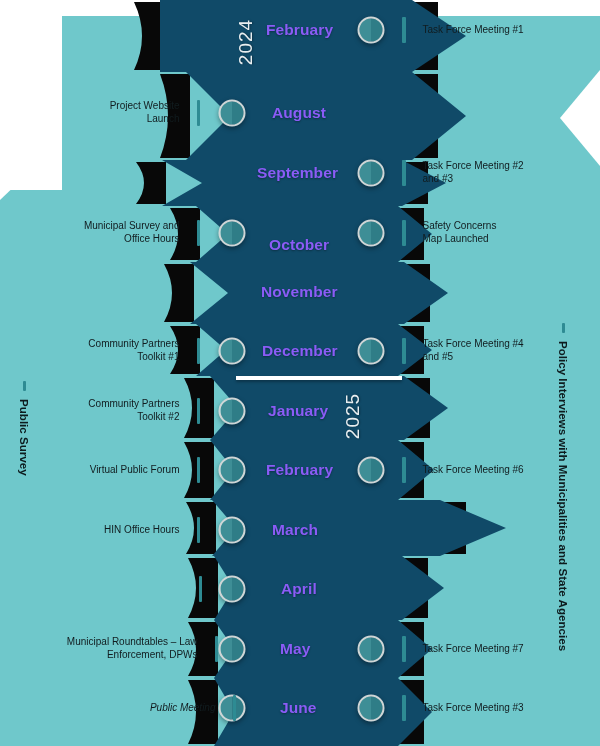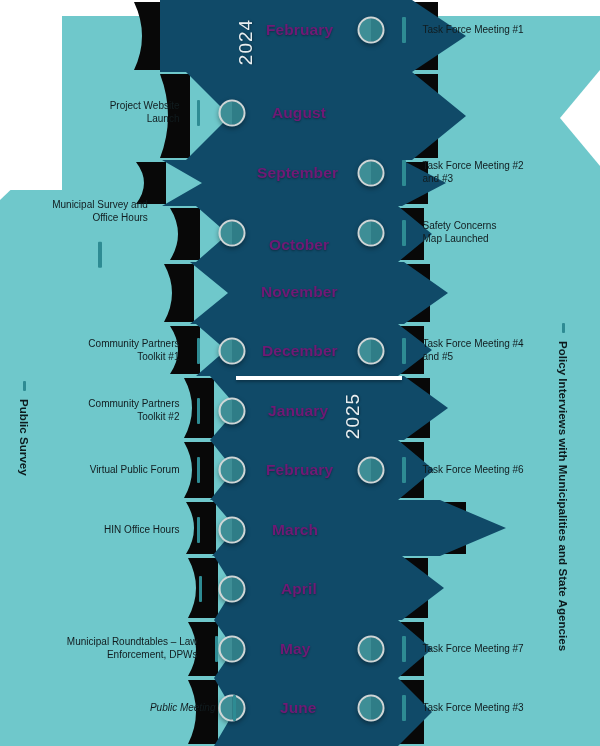--- a/index.html
+++ b/index.html
@@ -18,21 +18,21 @@
   
   .bg-plate{
     position:absolute; left:0; top:0; width:600px; height:746px;
   }
 
   
   .spine{ position:absolute; left:0; top:0; width:600px; height:746px; }
 
   .month-label{
     position:absolute;
-    color:#701a75;
+    color:#8b5cf6;
     font-weight:bold;
     font-size:15.5px;
     letter-spacing:.1px;
     white-space:nowrap;
     transform:translateY(-50%);
     text-shadow:0 1px 2px rgba(0,0,0,.35);
   }
 
   
   .ev{
@@ -177,21 +177,21 @@
       <div class="month-label" style="left: 272px; top: 113px;">August</div>
       <div class="node" style="left: 232px; top: 113px;"></div>
       <div class="ev left" style="left: 0px; top: 113px; width: 200px; justify-content: flex-end;"><span class="ev-text">Project Website
 Launch</span><span class="tick"></span></div>
       <div class="month-label" style="left: 257px; top: 173px;">September</div>
       <div class="node" style="left: 371px; top: 173px;"></div>
       <div class="ev right" style="left: 402px; top: 173px;"><span class="tick"></span><span class="ev-text">Task Force Meeting #2
 and #3</span></div>
       <div class="month-label" style="left: 269px; top: 233px; margin-top: 12px;">October</div>
       <div class="node" style="left: 232px; top: 233px;"></div>
-      <div class="ev left" style="left: 0px; top: 233px; width: 200px; justify-content: flex-end; flex-direction: column;"><span class="ev-text">Municipal Survey and
+      <div class="ev left" style="left: 0px; top: 233px; width: 200px; justify-content: flex-end;"><span class="ev-text">Municipal Survey and
 Office Hours</span><span class="tick"></span></div>
       <div class="node" style="left: 371px; top: 233px;"></div>
       <div class="ev right" style="left: 402px; top: 233px;"><span class="tick"></span><span class="ev-text">Safety Concerns
 Map Launched</span></div>
       <div class="month-label" style="left: 261px; top: 292px;">November</div>
       <div class="month-label" style="left: 262px; top: 351px;">December</div>
       <div class="node" style="left: 232px; top: 351px;"></div>
       <div class="ev left" style="left: 0px; top: 351px; width: 200px; justify-content: flex-end;"><span class="ev-text">Community Partners
 Toolkit #1</span><span class="tick"></span></div>
       <div class="node" style="left: 371px; top: 351px;"></div>

